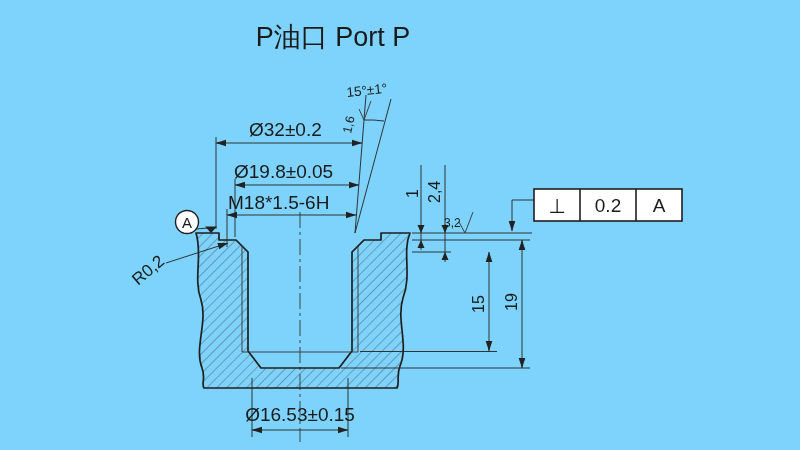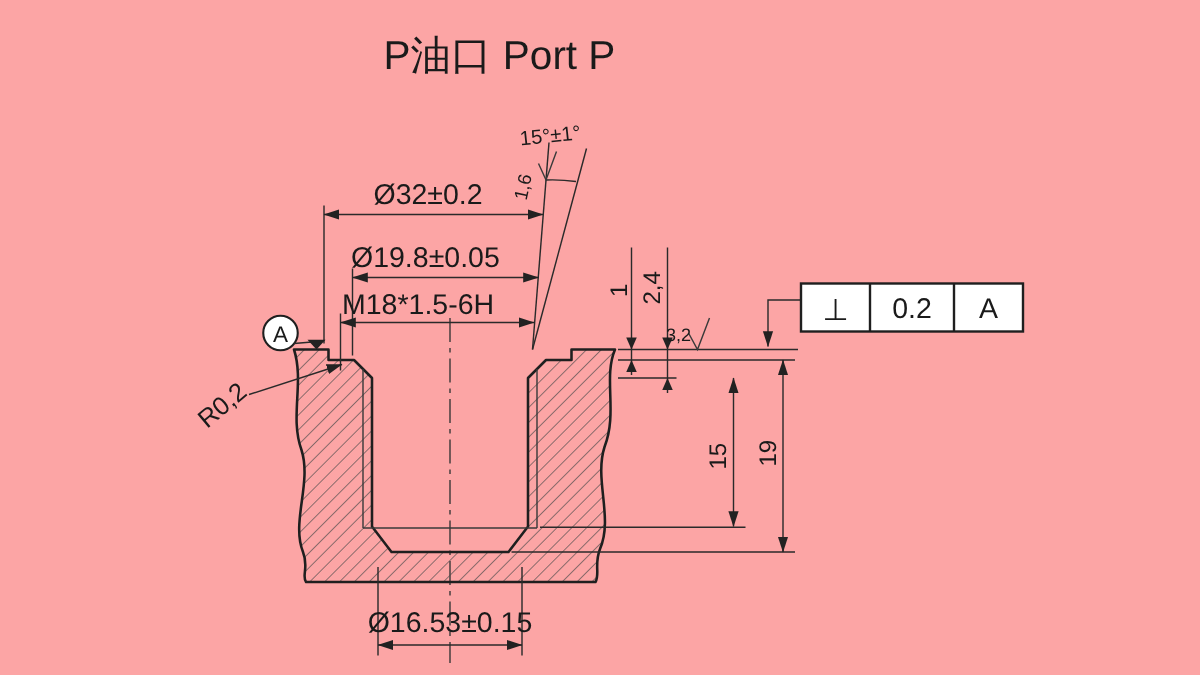--- a/index.html
+++ b/index.html
@@ -1,16 +1,16 @@
 <!DOCTYPE html>
 <html><head>
 <meta charset="utf-8">
 <style>
   html,body{margin:0;padding:0;background:#fff;}
-  #stage{position:relative;width:800px;height:450px;background:#fca5a5;overflow:hidden;
+  #stage{position:relative;width:800px;height:450px;background:#7dd3fc;overflow:hidden;
          font-family:"Liberation Sans",sans-serif;}
   svg{display:block;}
   text{fill:#1a1a1a;font-family:"Liberation Sans","DejaVu Sans",sans-serif;}
   .outline{fill:url(#hatch);stroke:#1f1f1f;stroke-width:1.7;stroke-linejoin:round;}
   .thin{stroke:#3a3a3a;stroke-width:0.95;fill:none;}
   .dim{stroke:#2a2a2a;stroke-width:0.95;fill:none;}
   .thick{stroke:#1f1f1f;stroke-width:1.6;fill:none;}
   .arrowfill{fill:#222;stroke:none;}
   .cl{stroke:#333;stroke-width:0.9;stroke-dasharray:16 4 3 4;fill:none;}
 </style>

